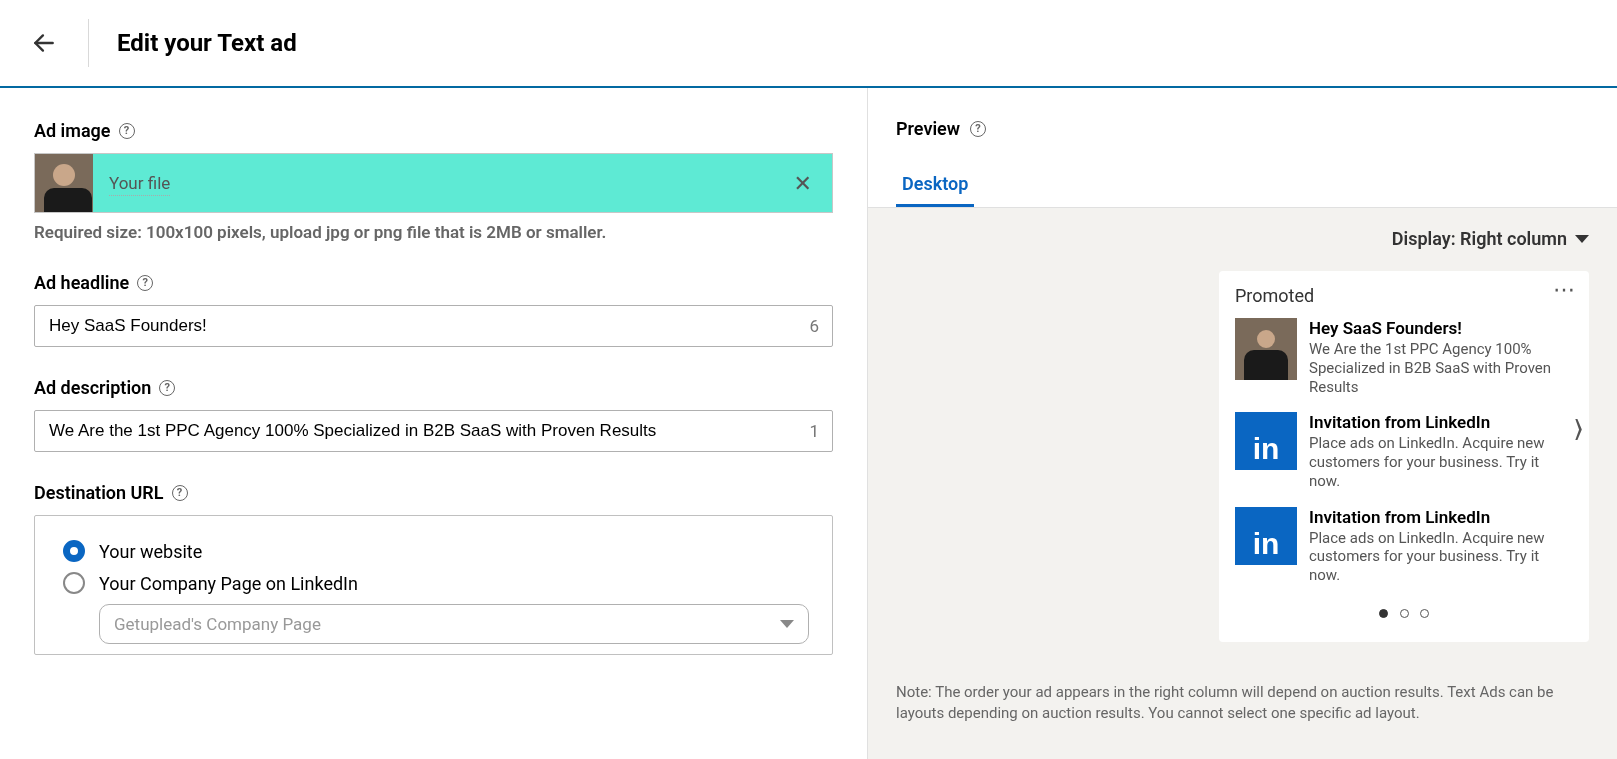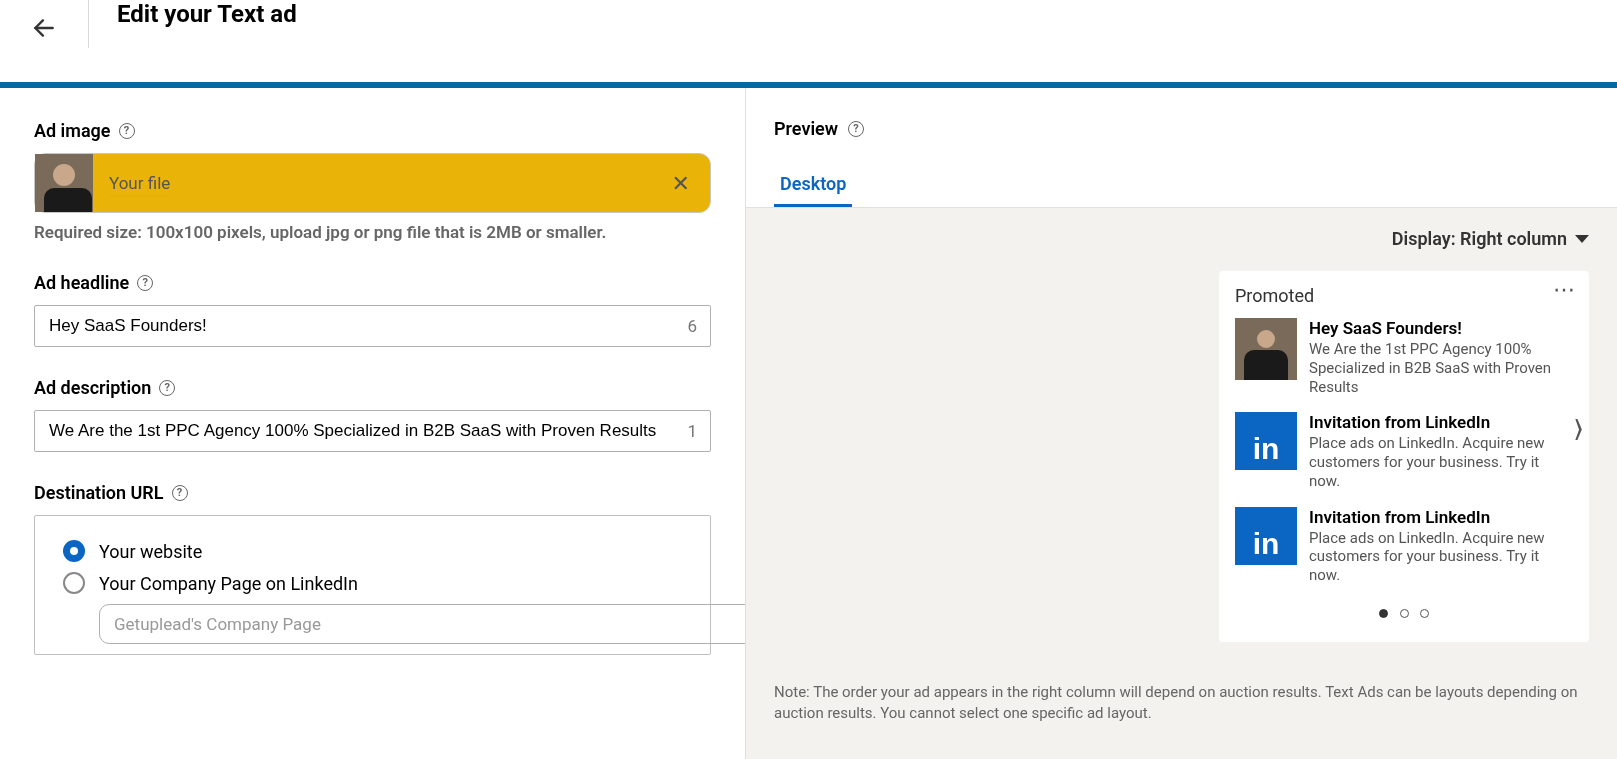--- a/index.html
+++ b/index.html
@@ -1,26 +1,26 @@
 <!DOCTYPE html>
 <html><head>
 <meta charset="utf-8">
 <style>
 * { box-sizing: border-box; margin: 0; padding: 0; }
 body { font-family: -apple-system, BlinkMacSystemFont, "Segoe UI", Roboto, Helvetica, Arial, sans-serif; color: #000; background: #fff; width: 1617px; height: 759px; overflow: hidden; }
-.header { display: flex; height: 88px; border-bottom: 6px solid #0369a1; }
+.header { display: flex; align-items: center; height: 88px; border-bottom: 2px solid #0369a1; }
 .back-btn { width: 88px; height: 56px; display: flex; align-items: center; justify-content: center; cursor: pointer; }
 .vdiv { width: 1px; height: 48px; background: #d9d9d9; margin-right: 28px; }
 .page-title { font-size: 24px; font-weight: 700; }
 .main { display: flex; height: calc(100% - 88px); }
-.left { width: 745px; padding: 32px 34px 0 34px; overflow: hidden; }
+.left { width: 867px; padding: 32px 34px 0 34px; overflow: hidden; }
 .right { flex: 1; border-left: 1px solid #e0e0e0; display: flex; flex-direction: column; }
 .field-label { font-size: 18px; font-weight: 600; color: #000; display: flex; align-items: center; gap: 8px; margin-bottom: 12px; }
 .help-icon { width: 16px; height: 16px; border: 1.5px solid #666; border-radius: 50%; display: inline-flex; align-items: center; justify-content: center; font-size: 11px; font-weight: 700; color: #666; }
-.file-row { display: flex; align-items: center; border: 1px solid #c7c7c7; background: #eab308; height: 60px; border-radius: 12px; }
+.file-row { display: flex; align-items: center; border: 1px solid #c7c7c7; background: #5eead4; height: 60px; border-radius: 0; }
 .thumb { width: 58px; height: 58px; background: #7a6a5a; flex: none; display: flex; align-items: flex-end; justify-content: center; overflow: hidden; }
 .file-row .label-wrap { flex:1; padding-left:16px; }
 .file-row .label-wrap span { font-size:17px; color:#555; border-bottom:1px dotted #aaa; padding-bottom:2px; }
 .close-x { padding: 0 20px; font-size: 22px; color: #555; cursor: pointer; }
 .hint { color: #666; font-size: 17px; font-weight: 600; margin-top: 9px; }
 .section { margin-top: 30px; }
 .text-input-wrap { position: relative; }
 .text-input { width: 100%; height: 42px; border: 1px solid #b0b0b0; border-radius: 2px; padding: 0 40px 0 14px; font-size: 17px; color: #000; }
 .char-count { position: absolute; right: 14px; top: 50%; transform: translateY(-50%); color: #777; font-size: 17px; }
 .dest-box { border: 1px solid #c0c0c0; border-radius: 2px; padding: 24px 28px 10px 28px; margin-top: 12px; }

